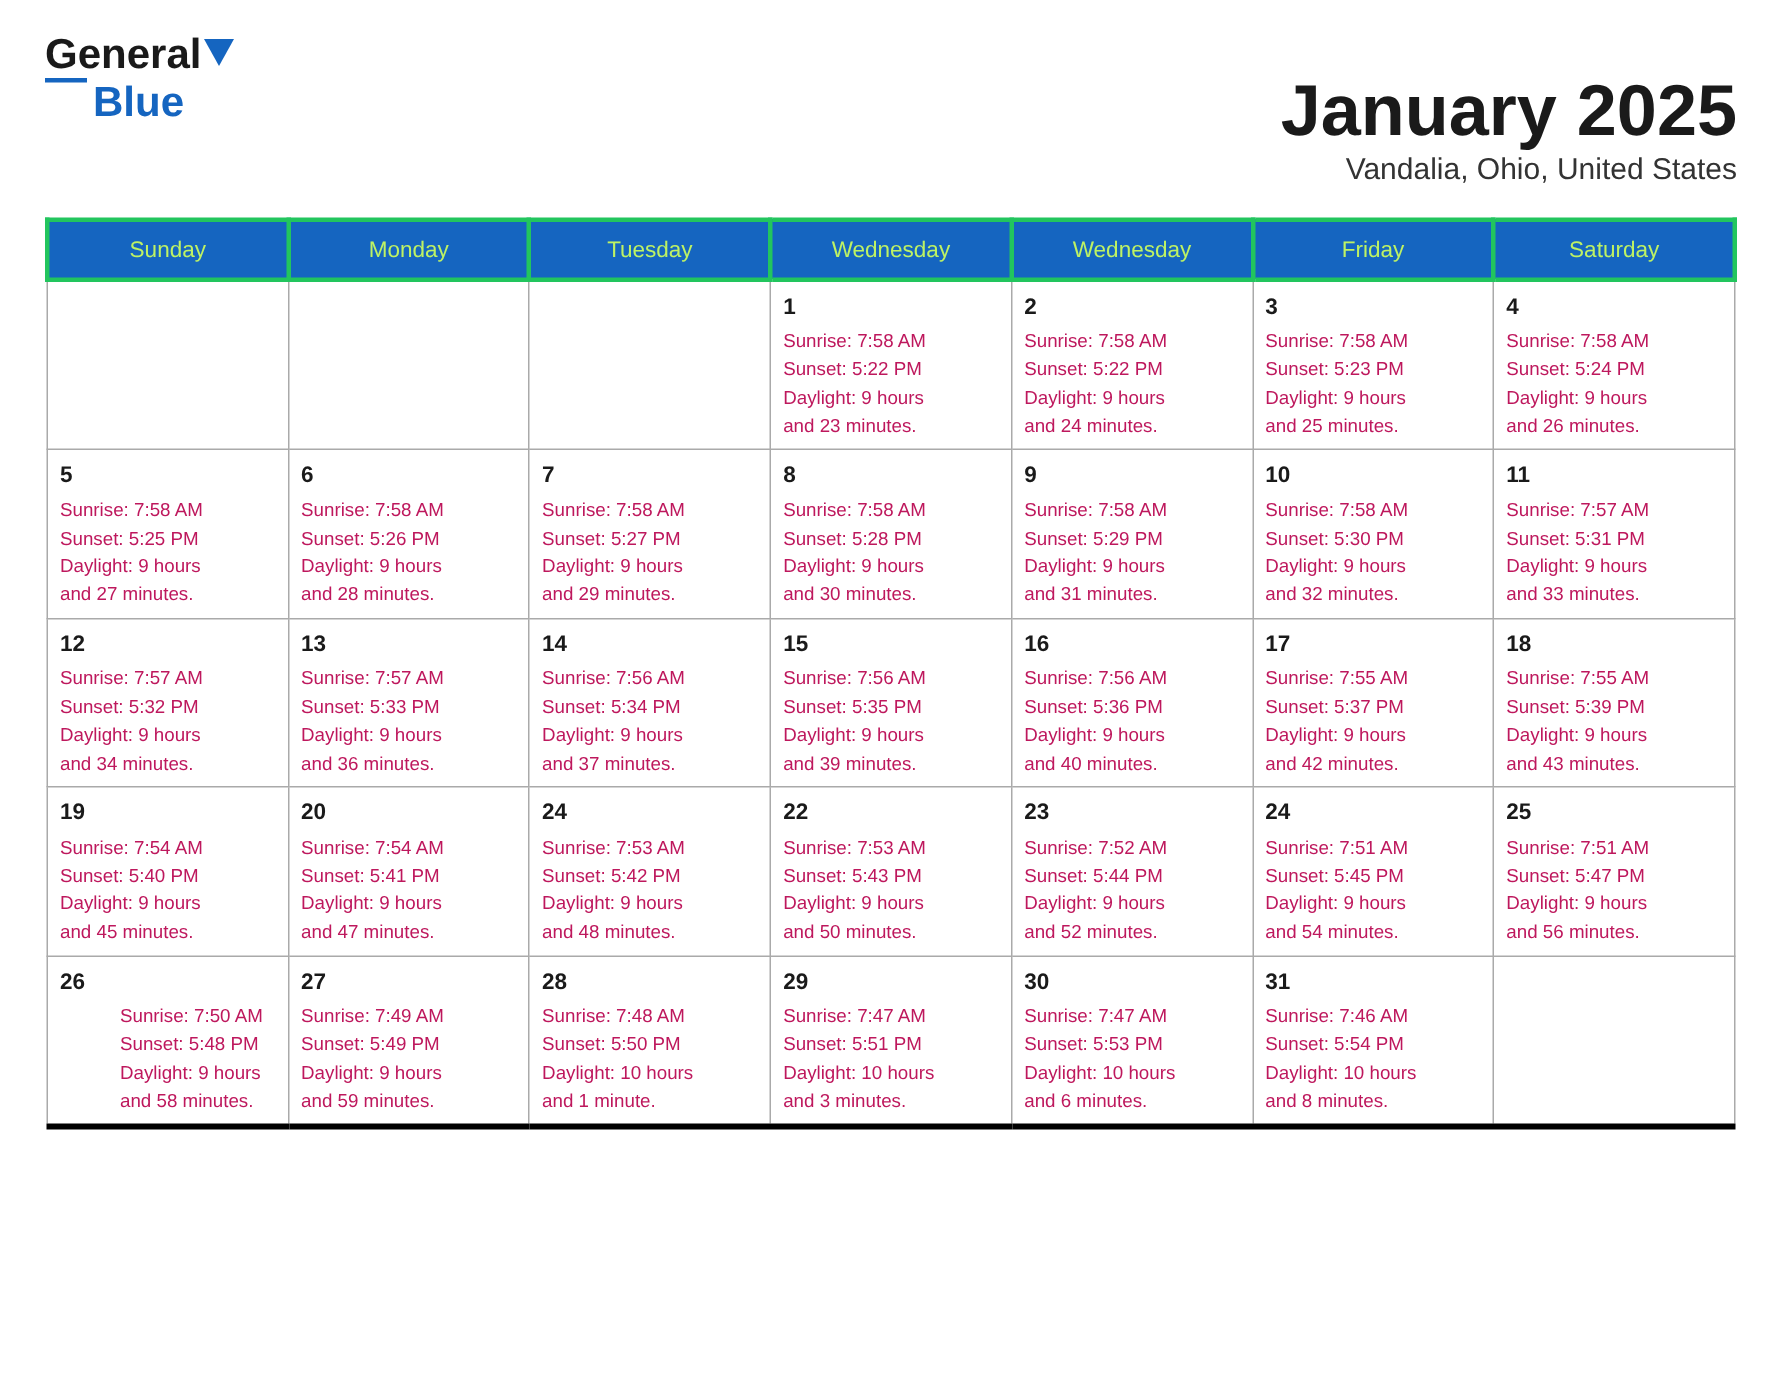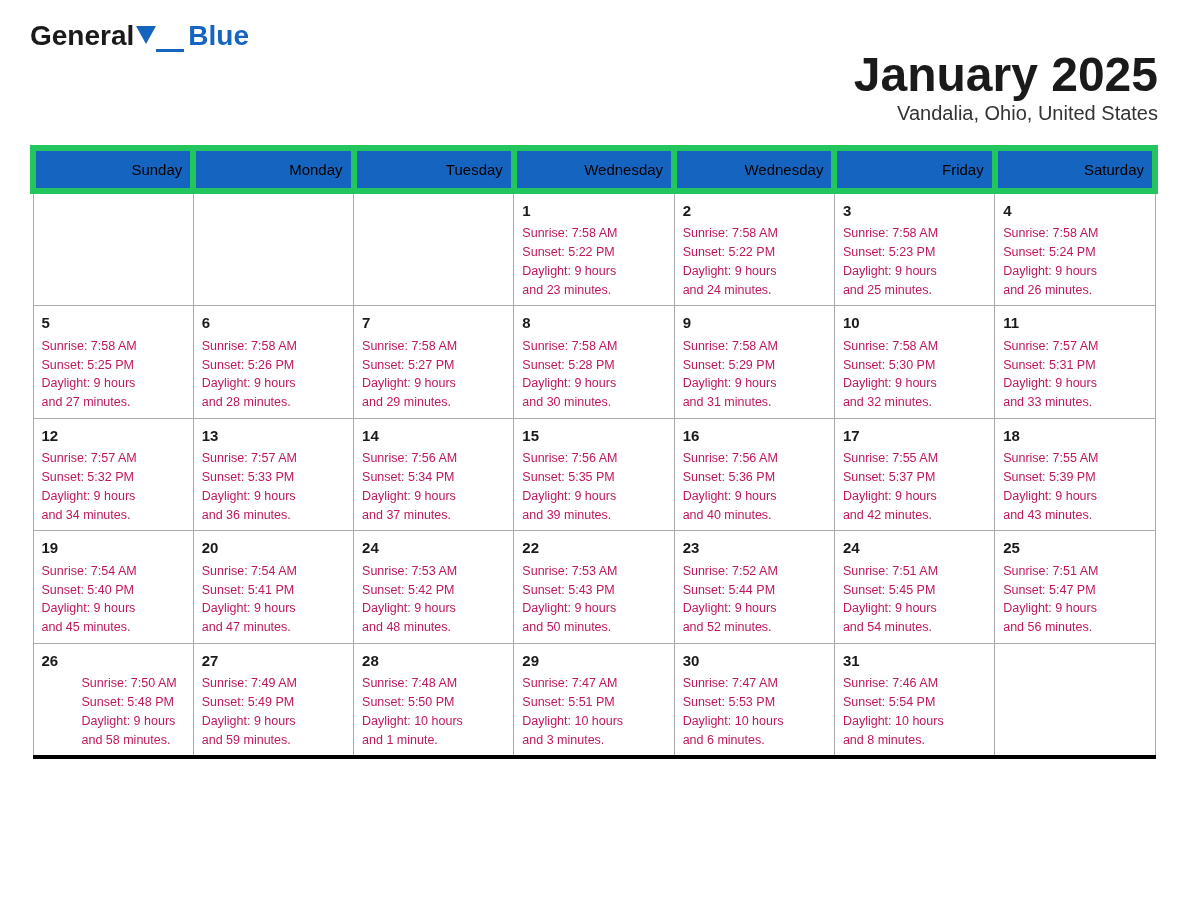--- a/index.html
+++ b/index.html
@@ -10,21 +10,21 @@
       color: #333;
     }
     .header {
       display: flex;
       justify-content: space-between;
       align-items: flex-start;
       margin-bottom: 20px;
     }
     .logo {
       display: flex;
-      flex-direction: row;
+      flex-direction: column;
       align-items: flex-start;
     }
     .title-block {
       text-align: right;
     }
     .title-block h1 {
       font-size: 48px;
       font-weight: bold;
       color: #1a1a1a;
       line-height: 1.1;
@@ -35,26 +35,26 @@
       font-weight: normal;
       color: #333;
     }
     .calendar {
       width: 100%;
       border-collapse: collapse;
       border: 1px solid #aaa;
     }
     .calendar thead tr th {
       background-color: #1565c0;
-      color: #000000;
+      color: #bef264;
       padding: 10px 8px;
       font-size: 15px;
       font-weight: normal;
-      border: 6px solid #22c55e;
-      text-align: right;
+      border: 3px solid #22c55e;
+      text-align: center;
     }
     .calendar tbody tr td {
       border: 1px solid #aaa;
       vertical-align: top;
       padding: 6px 8px;
       width: 14.28%;
       min-height: 90px;
       font-size: 13px;
       color: #333;
       line-height: 1.5;
@@ -81,21 +81,21 @@
 <body>
 
 <div class="header">
   <div class="logo">
     <div style="display:flex; align-items:center; gap:2px;">
       <span style="font-size:28px; font-weight:bold; color:#1a1a1a;">General</span>
       <svg width="20" height="20" viewBox="0 0 20 20">
         <polygon points="0,0 20,0 10,18" fill="#1565c0"></polygon>
       </svg>
     </div>
-    <div style="display:flex; align-items:flex-end; gap:4px;">
+    <div style="display:flex; align-items:flex-start; gap:4px;">
       <div style="width:28px; height:3px; background:#1565c0;"></div>
       <span style="font-size:28px; font-weight:bold; color:#1565c0;">Blue</span>
     </div>
   </div>
   <div class="title-block">
     <h1>January 2025</h1>
     <h2>Vandalia, Ohio, United States</h2>
   </div>
 </div>
 

